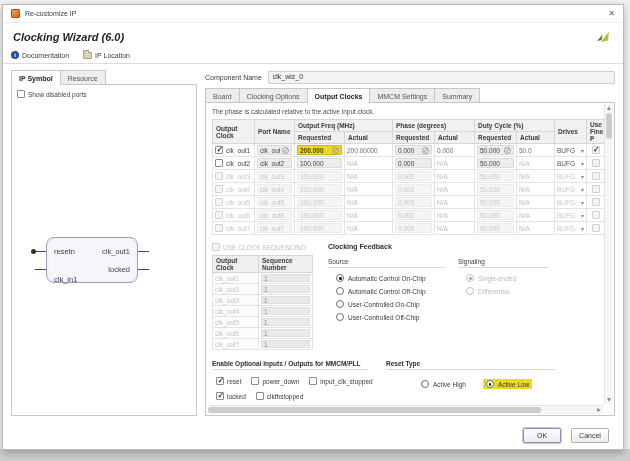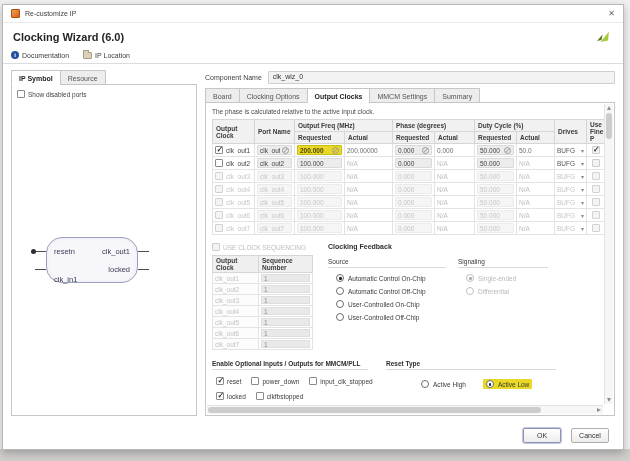--- a/index.html
+++ b/index.html
@@ -9,21 +9,21 @@
     background:linear-gradient(to bottom,#f1f0f0 0px,#f1f0f0 449px,#cfcecd 449px,#cfcecd 461px);}
   .dialog{position:absolute;left:2px;top:4px;width:622px;height:446px;background:#fff;
     border:1px solid #b9b9b9;box-shadow:0 3px 8px rgba(0,0,0,.25);display:flex;flex-direction:column;}
   
   .titlebar{height:18px;display:flex;align-items:center;padding:0 8px;border-bottom:1px solid #ececec;flex:none;}
   .ticon{width:9px;height:9px;background:linear-gradient(135deg,#f0a24b,#d95f1e);border:1px solid #a8510f;border-radius:1px;margin-right:5px;flex:none;}
   .ttext{font-size:7px;color:#3c3c3c;}
   .tclose{margin-left:auto;font-size:8px;color:#666;cursor:default;line-height:8px;}
   
   .hdr{position:relative;height:24px;padding:8px 0 0 10px;flex:none;}
-  .hdr-title{font-size:11px;font-weight:bold;color:#242424;}
+  .hdr-title{font-size:11px;font-weight:bold;color:#242424;font-style:italic;}
   .logo{position:absolute;right:12px;top:5px;}
   
   .links{height:17px;display:flex;align-items:center;gap:14px;padding-left:8px;border-bottom:1px solid #dcdcdc;flex:none;}
   .link{display:flex;align-items:center;gap:3px;font-size:7px;color:#3d3d3d;}
   .info{width:8px;height:8px;border-radius:50%;background:#20509e;color:#fff;font-size:6px;line-height:8px;text-align:center;font-weight:bold;flex:none;}
   .folder{width:9px;height:7px;background:#dcd3b6;border:1px solid #a79f82;border-radius:1px;position:relative;flex:none;}
   .folder::before{content:"";position:absolute;top:-3px;left:-1px;width:4px;height:2px;background:#dcd3b6;border:1px solid #a79f82;border-bottom:none;}
   
   .bodyrow{flex:1;min-height:0;display:flex;gap:8px;padding:6px 8px;background:#fff;}
   
@@ -31,21 +31,21 @@
   .ltabs,.rtabs{display:flex;position:relative;z-index:2;flex:none;}
   .tab{font-size:7px;padding:3px 7px 2px;background:#ededed;border:1px solid #c6c6c6;border-right:none;color:#555;height:15px;display:flex;align-items:center;}
   .tab:last-child{border-right:1px solid #c6c6c6;}
   .tab.active{background:#fff;font-weight:bold;color:#222;border-bottom:1px solid #fff;}
   .lpanel{flex:1;border:1px solid #c6c6c6;margin-top:-1px;background:#fff;position:relative;}
   .sdp{display:flex;align-items:center;gap:3px;font-size:6.5px;color:#444;padding:5px 0 0 5px;}
   .cb{width:8px;height:8px;border:1px solid #8a8a8a;border-radius:1px;background:#fff;display:inline-block;position:relative;flex:none;}
   .cb.on::after{content:"✓";position:absolute;left:0.5px;top:-1px;font-size:8px;line-height:8px;color:#2b2b2b;font-weight:bold;}
   .cb.disab{border-color:#cdcdcd;background:#f3f3f3;}
   
-  .ipblock{position:absolute;left:34px;top:152px;width:92px;height:46px;border:1px solid #9aa0c0;border-radius:16px;
+  .ipblock{position:absolute;left:34px;top:152px;width:92px;height:46px;border:1px solid #9aa0c0;border-radius:8px;
     background:#f7f7fb;box-shadow:inset 0 0 4px rgba(120,120,160,.12);}
   .port{position:absolute;font-size:7.5px;color:#3b3b52;}
   .pl{left:7px;} .pr{right:7px;text-align:right;}
   .stub{position:absolute;height:1px;width:11px;background:#4a4a4a;}
   .stub.l{left:-12px;} .stub.r{right:-12px;}
   .bubble{position:absolute;left:-16px;width:5px;height:5px;border-radius:50%;background:#2f2f2f;}
   
   .rightcol{flex:1;min-width:0;display:flex;flex-direction:column;}
   .comp{display:flex;align-items:center;gap:6px;height:14px;margin-bottom:4px;flex:none;}
   .clabel{font-size:7px;color:#3c3c3c;flex:none;}

